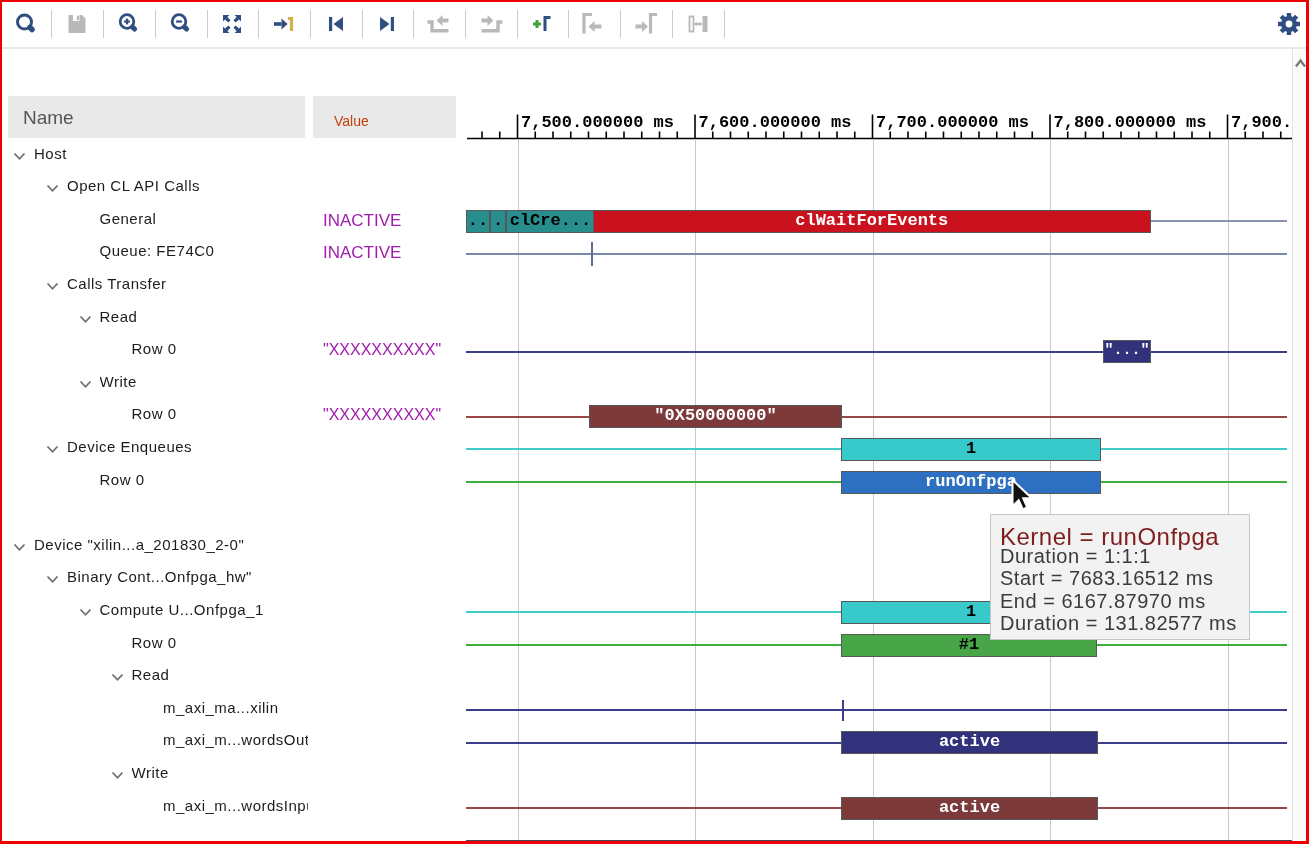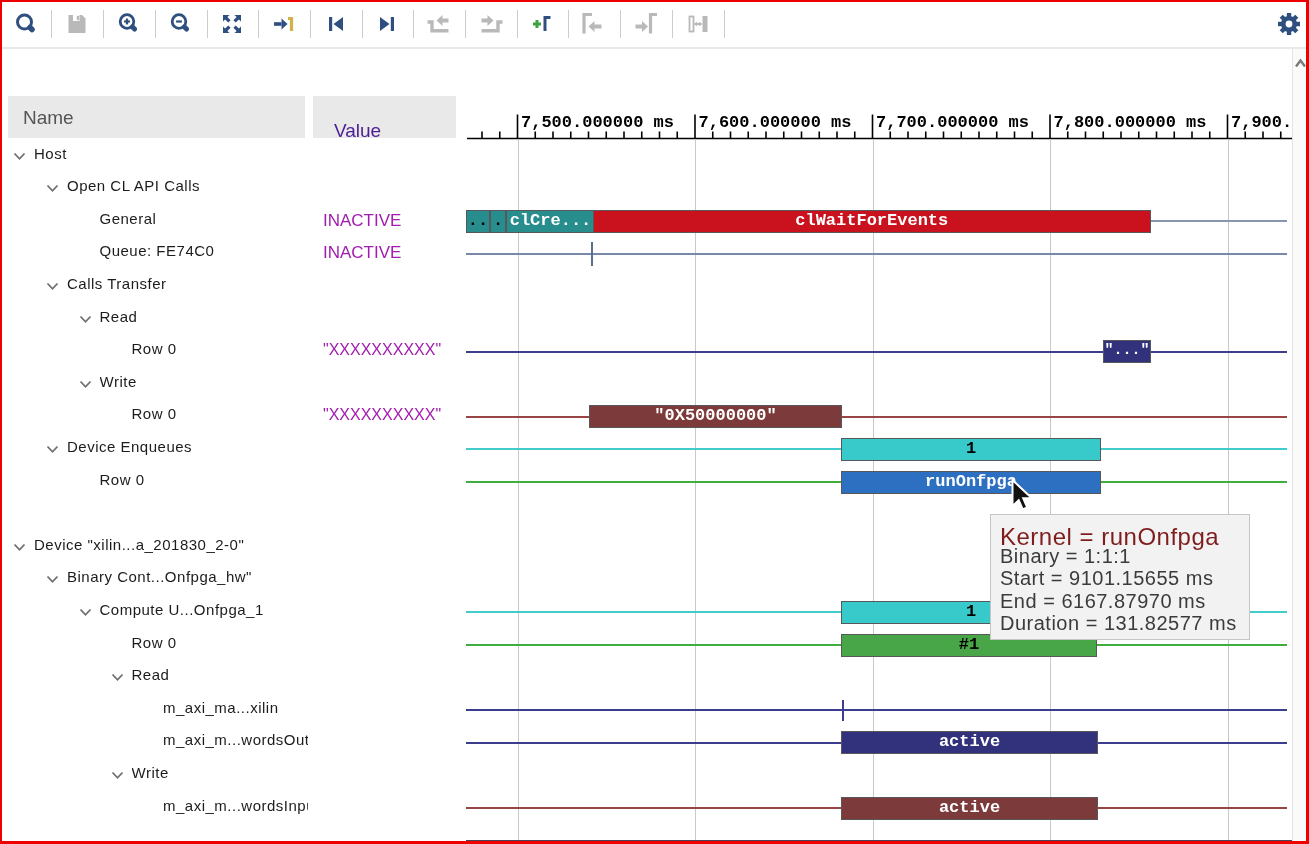--- a/index.html
+++ b/index.html
@@ -112,21 +112,21 @@
       <rect x="-2.2" y="-11" width="4.4" height="5" fill="#2e4f7f" transform="rotate(225)"></rect>
       <rect x="-2.2" y="-11" width="4.4" height="5" fill="#2e4f7f" transform="rotate(270)"></rect>
       <rect x="-2.2" y="-11" width="4.4" height="5" fill="#2e4f7f" transform="rotate(315)"></rect>
       <circle r="3.4" fill="#ffffff"></circle>
     </g>
   </svg>
 <div class="a" style="left:2px;top:47px;width:1305px;height:2px;background:#e9e9e9"></div>
 <div class="a" style="left:8px;top:96px;width:297px;height:42px;background:#e9e9e9"></div>
 <div class="a" style="left:313px;top:96px;width:143px;height:42px;background:#e9e9e9"></div>
 <div class="a" style="left:23px;top:107px;font-size:19px;color:#555555">Name</div>
-<div class="a" style="left:334px;top:120px;font-size:19px;color:#4c1d95">Value</div>
+<div class="a" style="left:334px;top:113px;font-size:14px;color:#c2410c">Value</div>
 <svg class="a" style="left:460px;top:100px" width="849px" height="44" viewBox="0 0 849 44">
     <line x1="7.00" y1="38.5" x2="832.00" y2="38.5" stroke="#000" stroke-width="1.6"></line>
     <line x1="57.50" y1="14.5" x2="57.50" y2="38.5" stroke="#000" stroke-width="1.6"></line>
     <line x1="39.75" y1="31.5" x2="39.75" y2="38.5" stroke="#000" stroke-width="1.6"></line>
     <line x1="75.25" y1="31.5" x2="75.25" y2="38.5" stroke="#000" stroke-width="1.6"></line>
     <line x1="22.00" y1="31.5" x2="22.00" y2="38.5" stroke="#000" stroke-width="1.6"></line>
     <line x1="93.00" y1="31.5" x2="93.00" y2="38.5" stroke="#000" stroke-width="1.6"></line>
     <line x1="110.75" y1="31.5" x2="110.75" y2="38.5" stroke="#000" stroke-width="1.6"></line>
     <line x1="128.50" y1="31.5" x2="128.50" y2="38.5" stroke="#000" stroke-width="1.6"></line>
     <line x1="146.25" y1="31.5" x2="146.25" y2="38.5" stroke="#000" stroke-width="1.6"></line>
@@ -254,21 +254,21 @@
   </div>
 <div class="nm" style="left:131.5px;top:763.9px;max-width:176.5px;overflow:hidden">Write</div>
 <div class="nm" style="left:163px;top:796.5px;max-width:145px;overflow:hidden">m_axi_m...wordsInput</div>
 <div class="val" style="left:323px;top:210.7px;font-size:17px">INACTIVE</div>
 <div class="val" style="left:323px;top:243.3px;font-size:17px">INACTIVE</div>
 <div class="val" style="left:323px;top:341.1px;font-size:16px">"XXXXXXXXXX"</div>
 <div class="val" style="left:323px;top:406.3px;font-size:16px">"XXXXXXXXXX"</div>
 <div class="ln" style="left:1151.0px;top:220.2px;width:136.0px;background:#8795ae"></div>
 <div class="bar" style="left:466.0px;top:209.7px;width:24.0px;background:#278d8d;color:#000;font-size:17px">..</div>
 <div class="bar" style="left:490.0px;top:209.7px;width:16.0px;background:#278d8d;color:#000;font-size:17px">.</div>
-<div class="bar" style="left:506.0px;top:209.7px;width:89px;background:#278d8d;color:#ffffff;font-size:17px">clCre...</div>
+<div class="bar" style="left:506.0px;top:209.7px;width:89px;background:#278d8d;color:#000000;font-size:17px">clCre...</div>
 <div class="bar" style="left:592.5px;top:209.7px;width:558.5px;background:#c9121e;color:#fff;font-size:17px">clWaitForEvents</div>
 <div class="ln" style="left:466.0px;top:252.8px;width:821.0px;background:#7888a8"></div>
 <div class="a" style="left:591px;top:242.3px;width:2px;height:24px;background:#5a6f94"></div>
 <div class="ln" style="left:466.0px;top:350.6px;width:821.0px;background:#3d3d8e"></div>
 <div class="bar" style="left:1103.0px;top:340.1px;width:48.0px;background:#32327c;color:#fff;font-size:15px">"..."</div>
 <div class="ln" style="left:466.0px;top:415.8px;width:821.0px;background:#9a4545"></div>
 <div class="bar" style="left:589.0px;top:405.3px;width:253.0px;background:#7d3a3a;color:#fff;font-size:17px">"0X50000000"</div>
 <div class="ln" style="left:466.0px;top:448.4px;width:821.0px;background:#41cbcb"></div>
 <div class="bar" style="left:841.0px;top:437.9px;width:260.0px;background:#38caca;color:#000;font-size:17px">1</div>
 <div class="ln" style="left:466.0px;top:481.0px;width:821.0px;background:#3fae3f"></div>
@@ -279,22 +279,22 @@
 <div class="bar" style="left:841.0px;top:633.5px;width:256.0px;background:#48a648;color:#000;font-size:17px">#1</div>
 <div class="ln" style="left:466.0px;top:709.2px;width:821.0px;background:#3d3d8e"></div>
 <div class="a" style="left:841.5px;top:699.7px;width:2px;height:21px;background:#3d3d8e"></div>
 <div class="ln" style="left:466.0px;top:741.8px;width:821.0px;background:#3d3d8e"></div>
 <div class="bar" style="left:841.0px;top:731.3px;width:257.0px;background:#32327c;color:#fff;font-size:17px">active</div>
 <div class="ln" style="left:466.0px;top:807.0px;width:821.0px;background:#9a4545"></div>
 <div class="bar" style="left:841.0px;top:796.5px;width:257.0px;background:#7d3a3a;color:#fff;font-size:17px">active</div>
 <div class="ln" style="left:466.0px;top:839.6px;width:826.0px;background:#47475a"></div>
 <div class="a" style="left:990px;top:514px;width:260px;height:126px;background:#f2f2f2;border:1px solid #c6c6c6;box-sizing:border-box;z-index:5"></div>
 <div class="a" style="left:1000px;top:522.5px;font-size:24px;letter-spacing:0.5px;color:#7f1d1d;z-index:6;white-space:nowrap">Kernel = runOnfpga</div>
-<div class="a" style="left:1000px;top:544.9px;font-size:20px;letter-spacing:0.5px;color:#3b3b3b;z-index:6;white-space:nowrap">Binary = 1:1:1</div>
-<div class="a" style="left:1000px;top:567.3px;font-size:20px;letter-spacing:0.5px;color:#3b3b3b;z-index:6;white-space:nowrap">Start = 9101.15655 ms</div>
+<div class="a" style="left:1000px;top:544.9px;font-size:20px;letter-spacing:0.5px;color:#3b3b3b;z-index:6;white-space:nowrap">Duration = 1:1:1</div>
+<div class="a" style="left:1000px;top:567.3px;font-size:20px;letter-spacing:0.5px;color:#3b3b3b;z-index:6;white-space:nowrap">Start = 7683.16512 ms</div>
 <div class="a" style="left:1000px;top:589.7px;font-size:20px;letter-spacing:0.5px;color:#3b3b3b;z-index:6;white-space:nowrap">End = 6167.87970 ms</div>
 <div class="a" style="left:1000px;top:612.1px;font-size:20px;letter-spacing:0.5px;color:#3b3b3b;z-index:6;white-space:nowrap">Duration = 131.82577 ms</div>
 <svg class="a" style="left:1009px;top:478px;z-index:8" width="26" height="34" viewBox="0 0 26 34">
     <polygon points="3.5,2 3.5,28.3 9.7,22.2 13.8,31.3 18.2,29.3 14.2,20.2 22.9,20.2" fill="#111" stroke="#fff" stroke-width="2"></polygon>
   </svg>
 <div class="a" style="left:1292px;top:49px;width:15px;height:792px;background:#fafafa;border-left:1px solid #e3e3e3;box-sizing:border-box;z-index:7"></div>
 <svg class="a" style="left:1295px;top:57px;z-index:8" width="11" height="12" viewBox="0 0 11 12">
     <polyline points="1,9.5 5.5,3.5 10,9.5" fill="none" stroke="#7a7a7a" stroke-width="2.4"></polyline>
   </svg>
 <div class="a" style="left:0;top:0;width:1309px;height:2px;background:#ee0000;z-index:10"></div>

